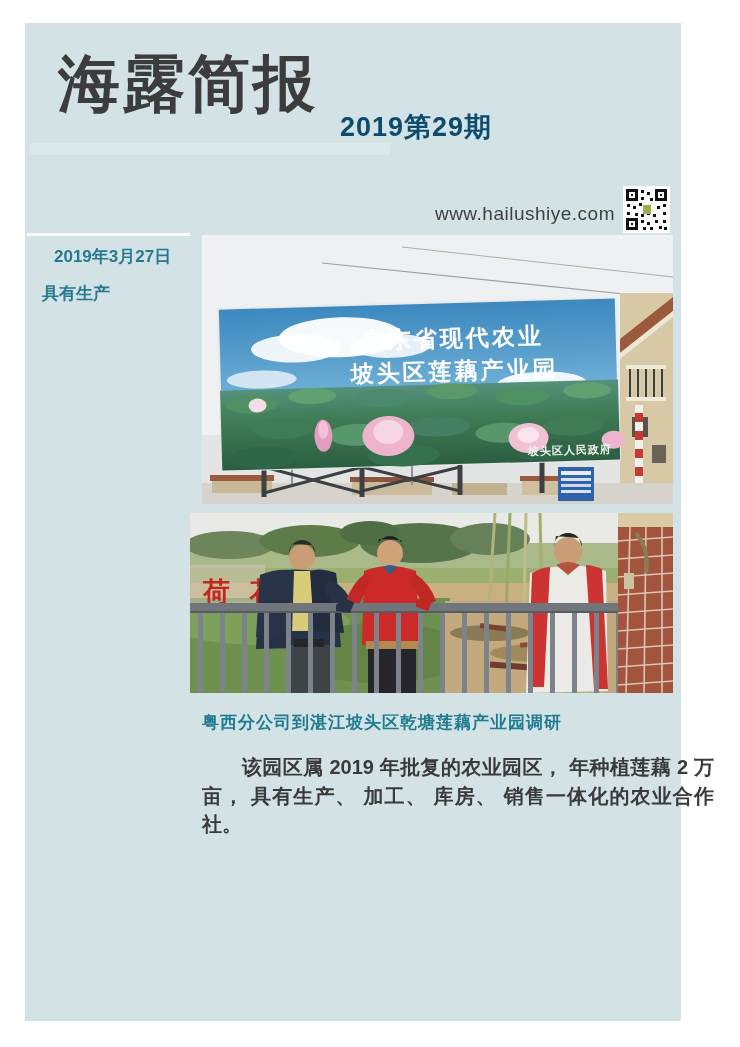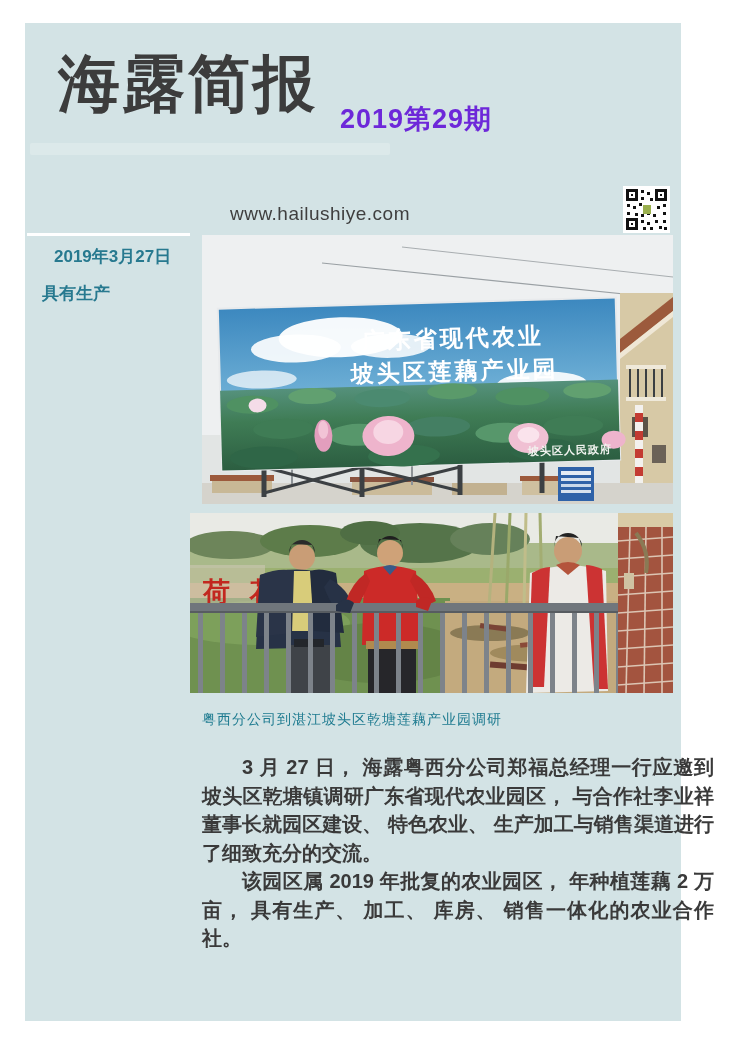--- a/index.html
+++ b/index.html
@@ -10,29 +10,29 @@
   .sheet{
     position:absolute;left:25px;top:23px;width:656px;height:998px;
     background:#d3e3e5;
   }
   
   .title{
     position:absolute;left:33px;top:30px;font-size:62px;line-height:62px;
     font-weight:900;color:#3c3c3c;letter-spacing:3px;white-space:nowrap;
   }
   .issue{
-    position:absolute;left:315px;top:78px;font-size:27px;font-weight:bold;
-    color:#6d28d9;letter-spacing:1px;white-space:nowrap;
+    position:absolute;left:315px;top:86px;font-size:27px;font-weight:bold;
+    color:#0c4a6e;letter-spacing:1px;white-space:nowrap;
   }
   .deco-band{
     position:absolute;left:5px;top:120px;width:360px;height:12px;
     background:rgba(255,255,255,0.22);border-radius:2px;
   }
   .website{
-    position:absolute;left:0;top:180px;width:590px;text-align:center;
+    position:absolute;left:0;top:180px;width:590px;text-align:right;
     font-size:19px;color:#3f3f3f;letter-spacing:0.5px;text-decoration:none;
   }
   .qr{
     position:absolute;left:598px;top:163px;width:47px;height:47px;background:#fff;
   }
   
   .sep-line{
     position:absolute;left:2px;top:210px;width:163px;height:3px;background:#ffffff;
   }
   .side-date{
@@ -43,21 +43,21 @@
   .side-dept{
     position:absolute;left:17px;top:259px;font-size:17px;font-weight:bold;color:#27798f;
     white-space:nowrap;
   }
   
   .photo1{position:absolute;left:177px;top:212px;width:471px;height:269px;overflow:hidden;}
   .photo2{position:absolute;left:165px;top:490px;width:483px;height:180px;overflow:hidden;}
   .photo1 svg,.photo2 svg{display:block;}
   
   .headline{
-    position:absolute;left:177px;top:688px;width:520px;font-size:14px;font-weight:normal;
+    position:absolute;left:177px;top:688px;width:520px;font-size:17px;font-weight:bold;
     color:#1e7b90;letter-spacing:1px;white-space:nowrap;
   }
   .body-copy{
     position:absolute;left:177px;top:730px;width:512px;
     font-size:20px;line-height:28.5px;color:#3a3a3a;font-weight:600;
     text-align:justify;
   }
   .body-copy p{margin:0;text-indent:2em;}
 </style>
 </head>
@@ -352,18 +352,17 @@
             <line x1="472" y1="14" x2="472" y2="180"></line>
           </g>
           <rect x="434" y="60" width="10" height="16" fill="#cfc2a2"></rect>
           <path d="M446,20 q14,18 10,40" stroke="#8a7a55" stroke-width="4" fill="none"></path>
         </g>
       </svg>
     </div>
 
     <div class="headline">粤西分公司到湛江坡头区乾塘莲藕产业园调研</div>
     <div class="body-copy">
-      <p>3 月 27 日， 海露粤西分公司郑福总经理一行应邀到坡头区乾塘镇调研广东省现代农业园区， 与合作社李业祥董事长就园区建设、 特色农业、 生产加工与销售渠道进行了细致充分的交流。</p>
       <p>该园区属 2019 年批复的农业园区， 年种植莲藕 2 万亩， 具有生产、 加工、 库房、 销售一体化的农业合作社。</p>
     </div>
 
   </div>
 </div>
 
 </body></html>

